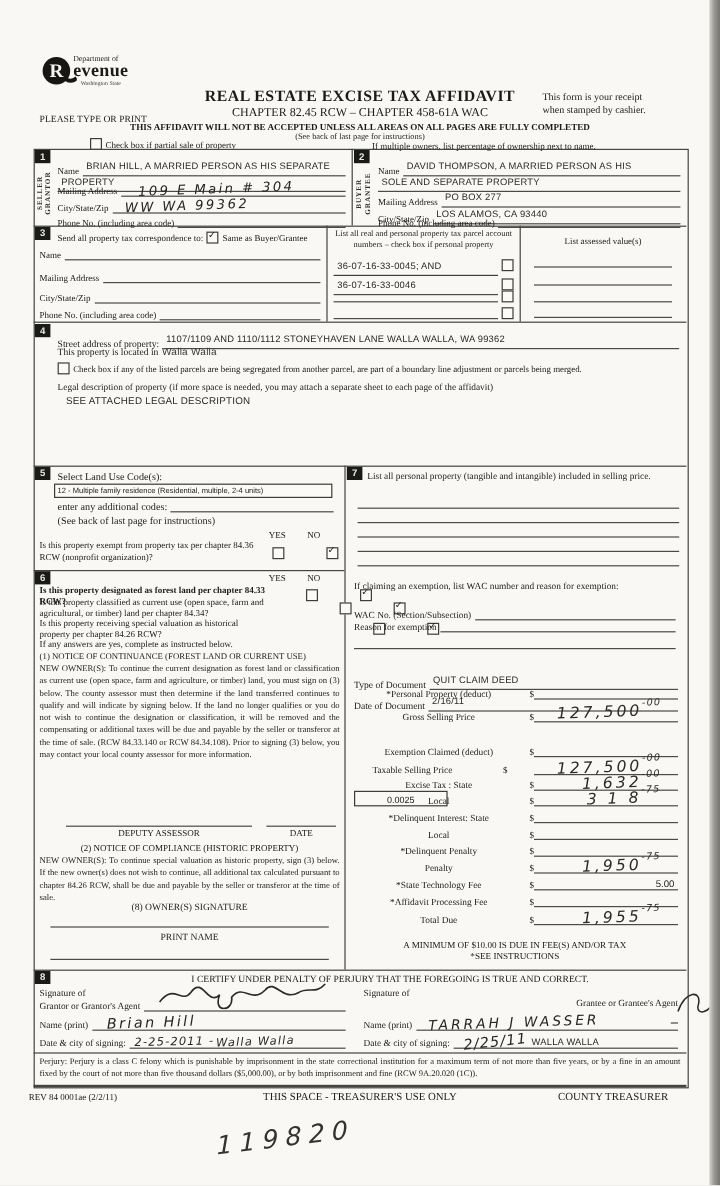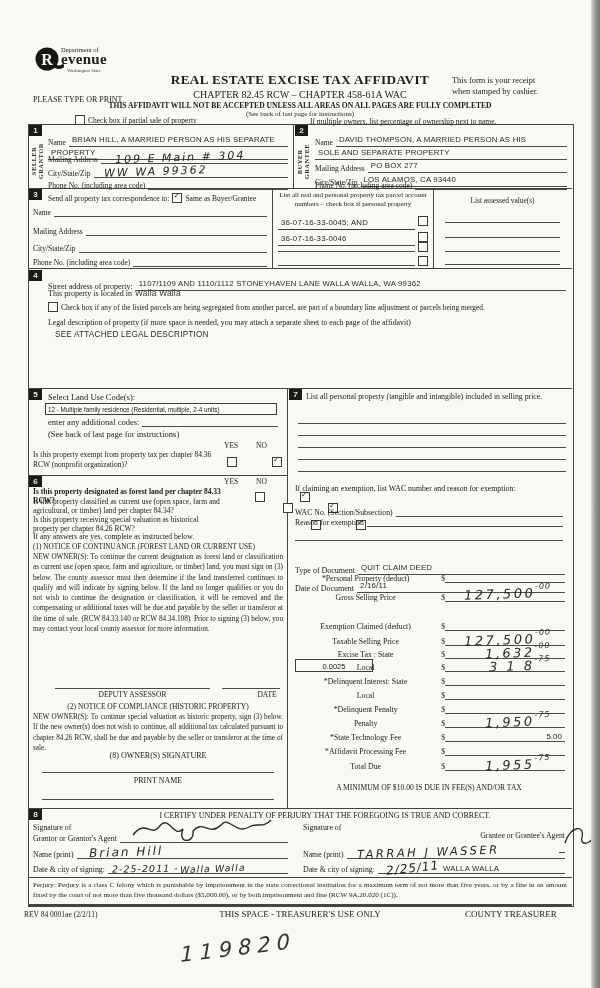--- a/index.html
+++ b/index.html
@@ -251,21 +251,21 @@
   <span class="cb abs" style="left:258px;top:515px;"><span class="tick">✓</span></span>
 
   <div class="abs lbl" style="left:33px;top:532px;font-size:7.6px;">If any answers are yes, complete as instructed below.</div>
   <div class="abs bold" style="left:33px;top:542px;width:250px;font-size:7.3px;font-family:'Liberation Serif',serif;">(1) NOTICE OF CONTINUANCE (FOREST LAND OR CURRENT USE)</div>
   <div class="abs para" style="left:33px;top:552px;width:250px;">
     <span>NEW OWNER(S): To continue the current designation as forest land or classification as current use (open space, farm and agriculture, or timber) land, </span><span class="bold">you must sign on (3) below</span><span>. The county assessor must then determine if the land transferred continues to qualify and will indicate by signing below. If the land no longer qualifies or you do not wish to continue the designation or classification, it will be removed and the compensating or additional taxes will be due and payable by the seller or transferor at the time of sale. (RCW 84.33.140 or RCW 84.34.108). Prior to signing (3) below, you may contact your local county assessor for more information.</span>
   </div>
   <div class="abs uline" style="left:55px;top:680px;width:155px;height:8px;"></div>
   <div class="abs uline" style="left:222px;top:680px;width:58px;height:8px;"></div>
   <div class="abs lbl bold ctr" style="left:55px;top:690px;width:155px;">DEPUTY ASSESSOR</div>
-  <div class="abs lbl bold ctr" style="left:238px;top:690px;width:58px;">DATE</div>
+  <div class="abs lbl bold ctr" style="left:222px;top:690px;width:58px;">DATE</div>
 
   <div class="abs bold ctr" style="left:33px;top:702px;width:250px;font-size:7.5px;font-family:'Liberation Serif',serif;">(2) NOTICE OF COMPLIANCE (HISTORIC PROPERTY)</div>
   <div class="abs para" style="left:33px;top:712px;width:250px;">
     <span>NEW OWNER(S): To continue special valuation as historic property, </span><span class="bold">sign (3) below</span><span>. If the new owner(s) does not wish to continue, all additional tax calculated pursuant to chapter 84.26 RCW, shall be due and payable by the seller or transferor at the time of sale.</span>
   </div>
   <div class="abs bold ctr" style="left:33px;top:751px;width:250px;font-size:8px;font-family:'Liberation Serif',serif;">(8) OWNER(S) SIGNATURE</div>
   <div class="abs uline" style="left:42px;top:766px;width:232px;height:6px;"></div>
   <div class="abs bold ctr" style="left:33px;top:776px;width:250px;font-size:8px;font-family:'Liberation Serif',serif;">PRINT NAME</div>
   <div class="abs uline" style="left:42px;top:793px;width:232px;height:6px;"></div>
 
@@ -309,21 +309,21 @@
   <div class="mrow" style="top:572px;">
     <span class="mlab">*Personal Property (deduct)</span>
       <span class="lbl">$</span>
     <span class="mline"></span>
   </div>
   <div class="mrow" style="top:620px;">
     <span class="mlab">Exemption Claimed (deduct)</span>
       <span class="lbl">$</span>
     <span class="mline"></span>
   </div>
-  <div class="mrow" style="top:635px;">
+  <div class="mrow" style="top:635px;gap:22px;">
     <span class="mlab">Taxable Selling Price</span>
       <span class="lbl">$</span>
     <span class="mline">
         <span class="hand-amt"><span>127,500</span><sup>-00</sup></span>
       </span>
   </div>
   <div class="mrow" style="top:648px;">
     <span class="mlab">Excise Tax : State</span>
       <span class="lbl">$</span>
     <span class="mline">
@@ -376,20 +376,21 @@
   </div>
   <div class="mrow" style="top:760px;">
     <span class="mlab">Total Due</span>
       <span class="lbl">$</span>
     <span class="mline">
         <span class="hand-amt"><span>1,955</span><sup>-75</sup></span>
       </span>
   </div>
 
   <div class="abs bold ctr" style="left:293px;top:783px;width:272px;font-size:7.6px;font-family:'Liberation Serif',serif;">A MINIMUM OF $10.00 IS DUE IN FEE(S) AND/OR TAX</div>
+  <div class="abs bold ctr" style="left:293px;top:792px;width:272px;font-size:7.6px;font-family:'Liberation Serif',serif;">*SEE INSTRUCTIONS</div>
 
   
   <div class="numbox" style="left:29px;top:809px;">8</div>
   <div class="abs bold ctr" style="left:90px;top:811px;width:470px;font-size:8px;font-family:'Liberation Serif',serif;">I CERTIFY UNDER PENALTY OF PERJURY THAT THE FOREGOING IS TRUE AND CORRECT.</div>
 
   <div class="abs lbl" style="left:33px;top:823px;font-size:7.8px;">Signature of</div>
   <div class="row" style="left:33px;top:833px;width:255px;">
     <span class="lbl bold" style="font-size:7.8px;">Grantor or Grantor's Agent</span>
     <span class="fill sigline">
       <svg class="abs" style="left:5px;top:-22px;" width="150" height="30" viewBox="0 0 150 30">

